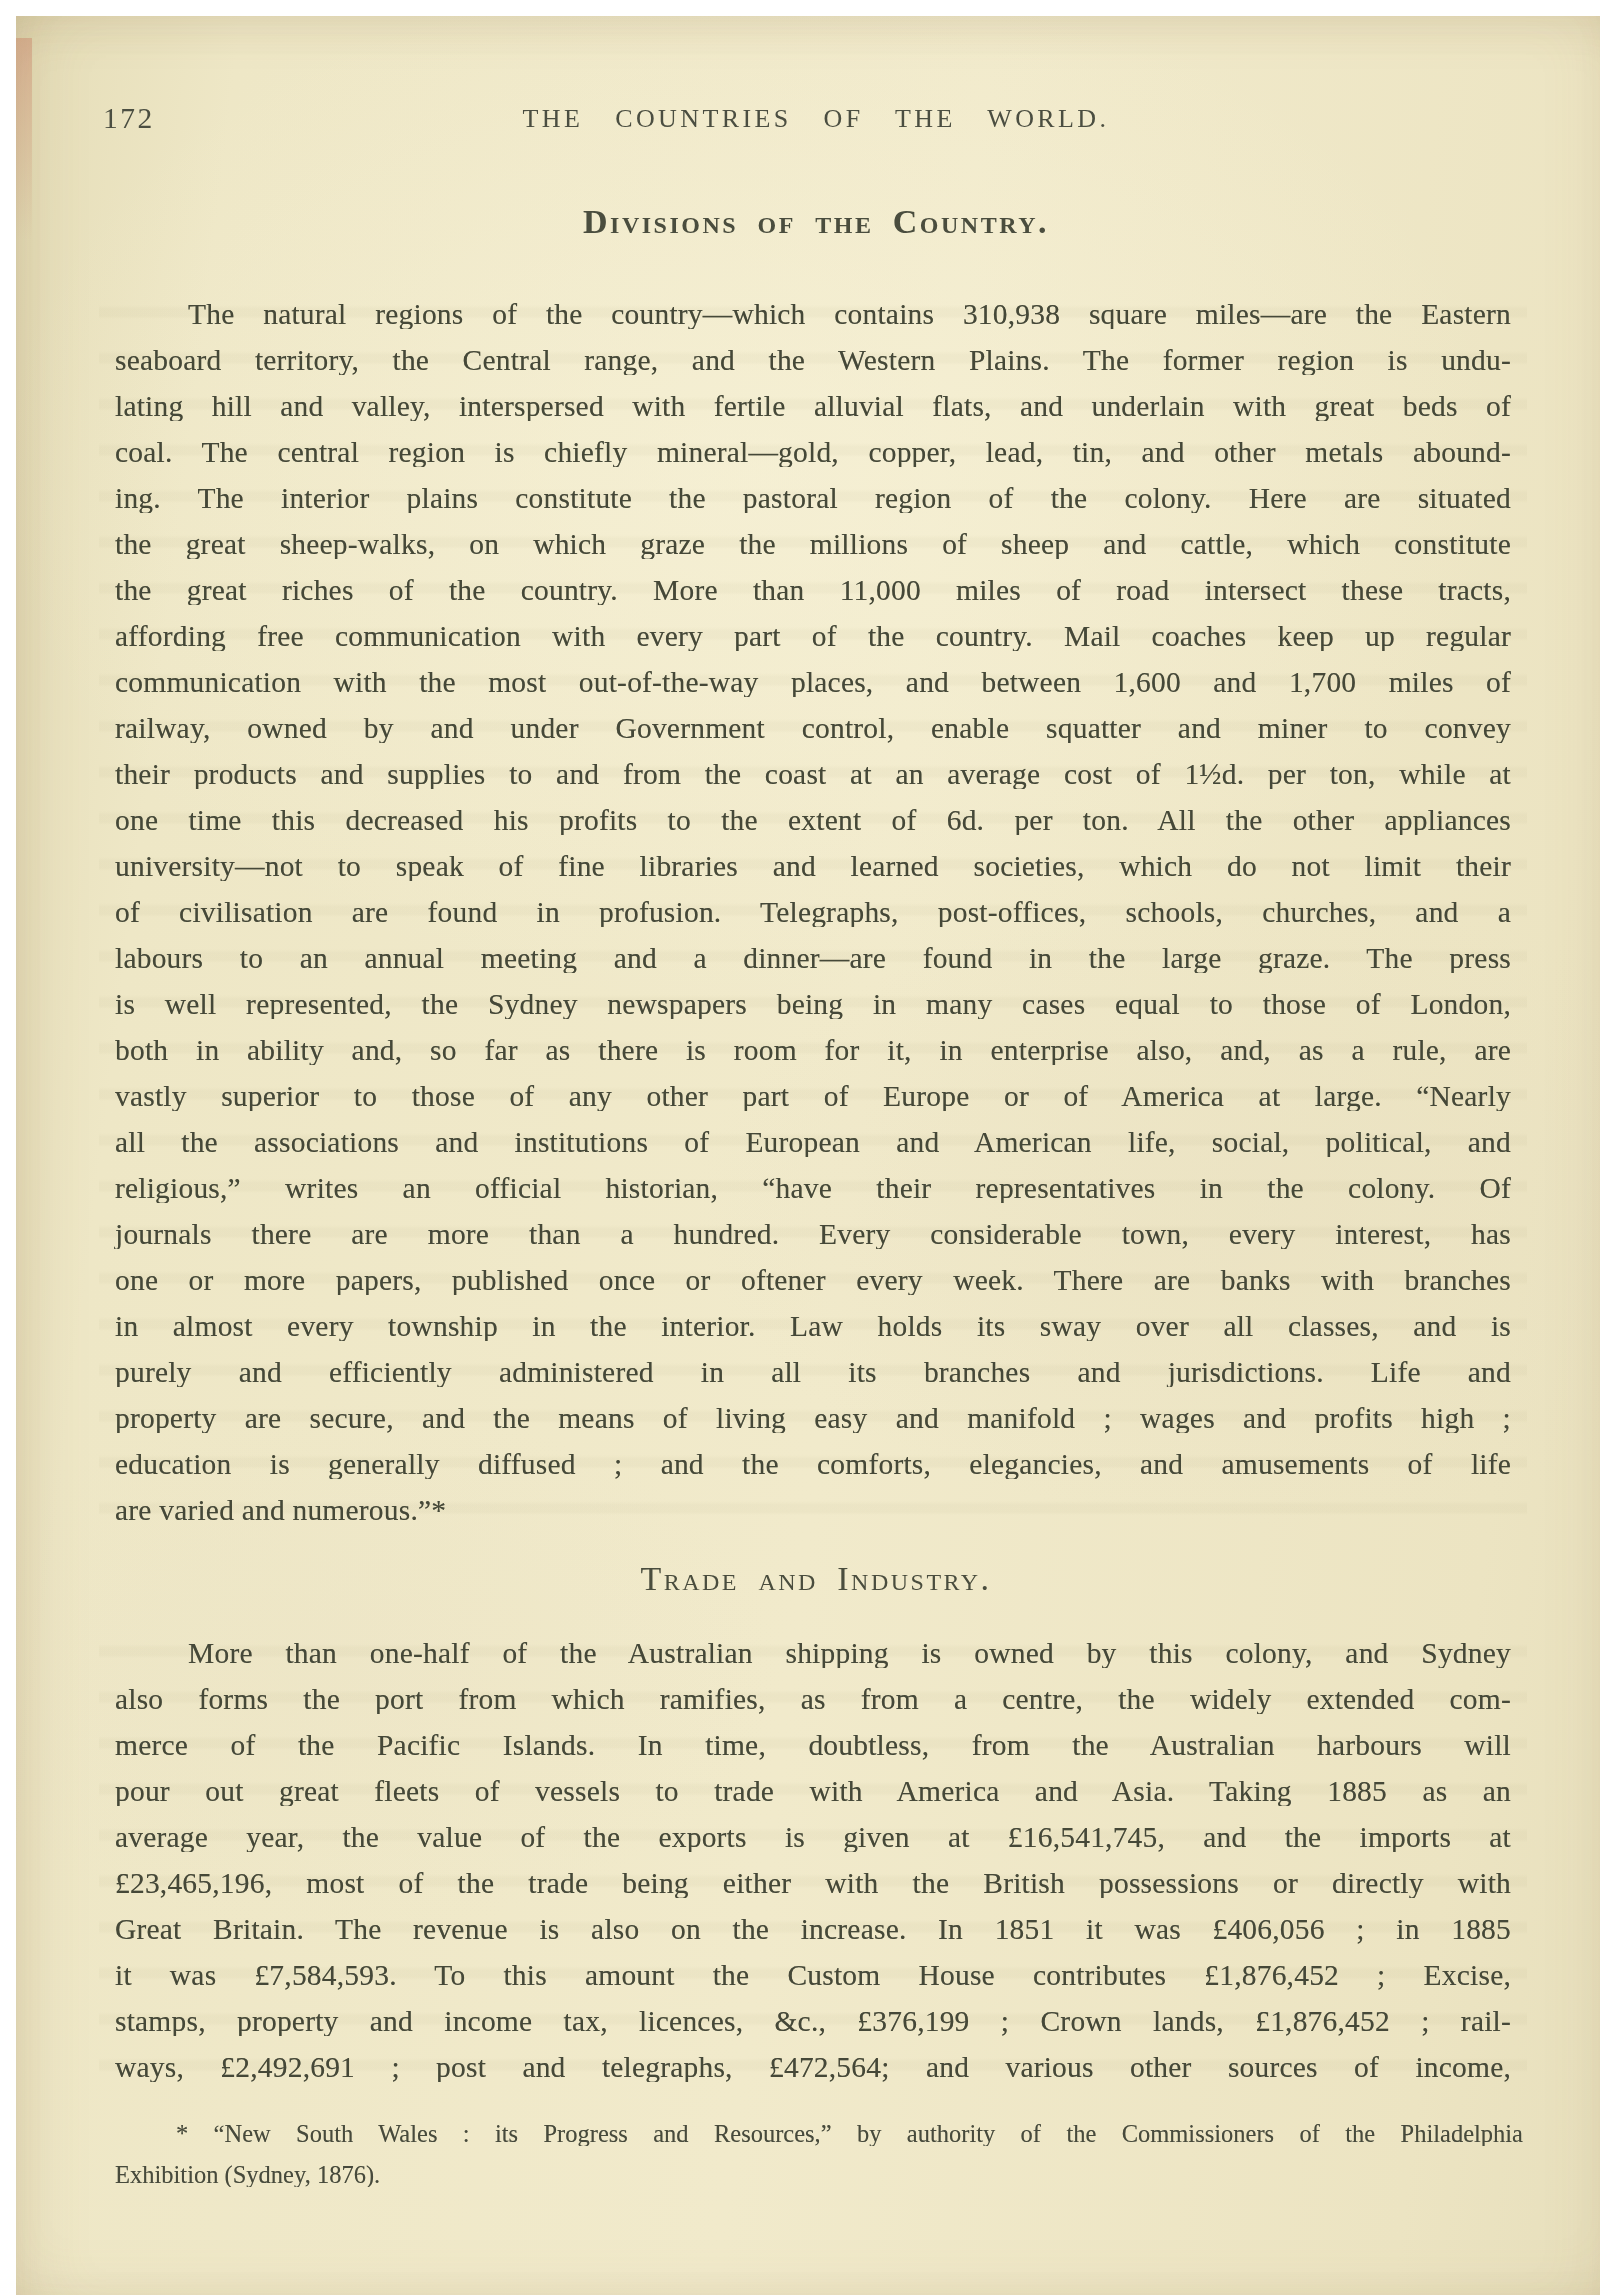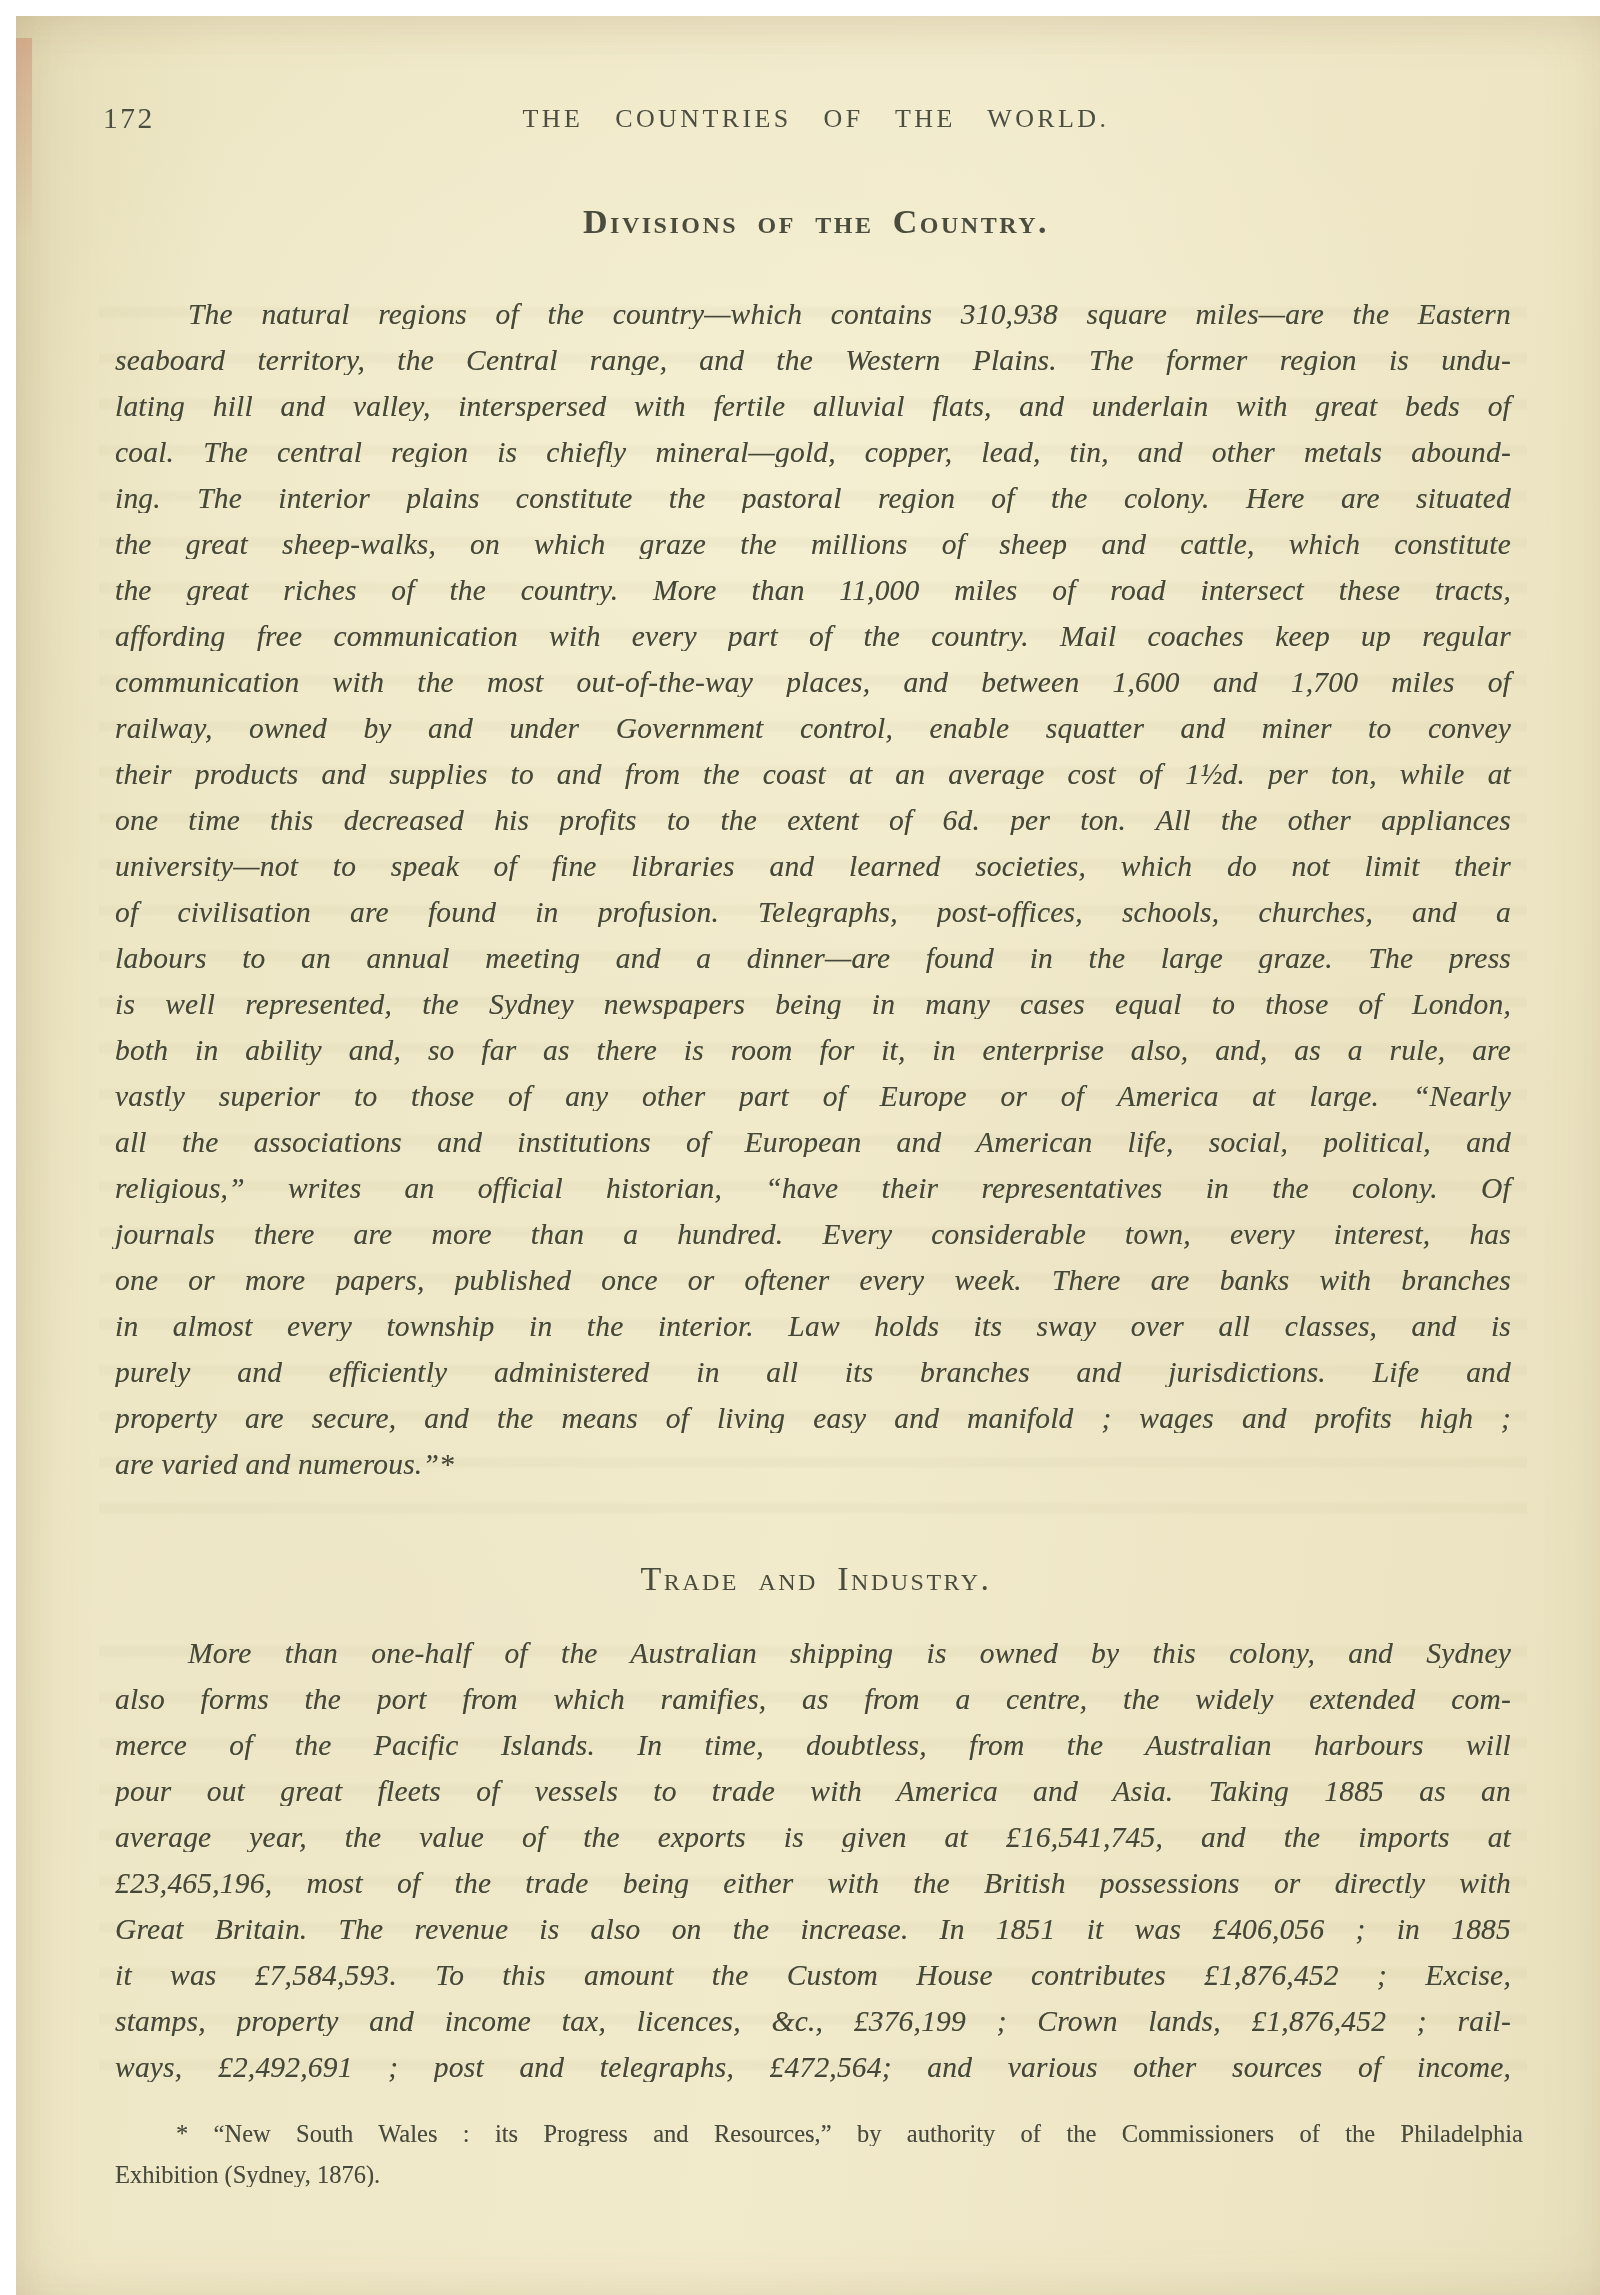--- a/index.html
+++ b/index.html
@@ -49,21 +49,20 @@
     font-variant-caps:small-caps; font-weight:normal;
     font-size:34px; letter-spacing:2.5px; word-spacing:8.4px; color:#4a4d3e;
   }
   .heading-divisions { top:179px;font-weight:bold; }
   .heading-trade    { top:1536px; }
 
   .paragraph {
     position:absolute; left:83px; width:1428px;
     font-size:29.5px; line-height:46px; letter-spacing:0.2px; color:#454838;
     text-shadow:0 0 0.5px rgba(69,72,56,0.45);
-    font-style:italic;
   }
   .para-divisions { top:259px; }
   .para-trade     { top:1598px; }
   .text-line { text-align:justify; text-align-last:justify; height:46px; overflow:hidden; }
   .first-line { text-indent:73px; }
   .last-line  { text-align-last:left; }
 
   .footnote {
     position:absolute; left:83px; top:2081px; width:1440px;
     font-size:24.5px; line-height:41px; color:#474a3c;
@@ -106,20 +105,21 @@
     <div class="text-line">is well represented, the Sydney newspapers being in many cases equal to those of London,</div>
     <div class="text-line">both in ability and, so far as there is room for it, in enterprise also, and, as a rule, are</div>
     <div class="text-line">vastly superior to those of any other part of Europe or of America at large. “Nearly</div>
     <div class="text-line">all the associations and institutions of European and American life, social, political, and</div>
     <div class="text-line">religious,” writes an official historian, “have their representatives in the colony. Of</div>
     <div class="text-line">journals there are more than a hundred. Every considerable town, every interest, has</div>
     <div class="text-line">one or more papers, published once or oftener every week. There are banks with branches</div>
     <div class="text-line">in almost every township in the interior. Law holds its sway over all classes, and is</div>
     <div class="text-line">purely and efficiently administered in all its branches and jurisdictions. Life and</div>
     <div class="text-line">property are secure, and the means of living easy and manifold ; wages and profits high ;</div>
+    <div class="text-line">education is generally diffused ; and the comforts, elegancies, and amusements of life</div>
     <div class="text-line last-line">are varied and numerous.”*</div>
   </div>
 
   <h2 class="section-heading heading-trade">Trade and Industry.</h2>
 
   <div class="paragraph para-trade">
     <div class="text-line first-line">More than one-half of the Australian shipping is owned by this colony, and Sydney</div>
     <div class="text-line">also forms the port from which ramifies, as from a centre, the widely extended com-</div>
     <div class="text-line">merce of the Pacific Islands. In time, doubtless, from the Australian harbours will</div>
     <div class="text-line">pour out great fleets of vessels to trade with America and Asia. Taking 1885 as an</div>

